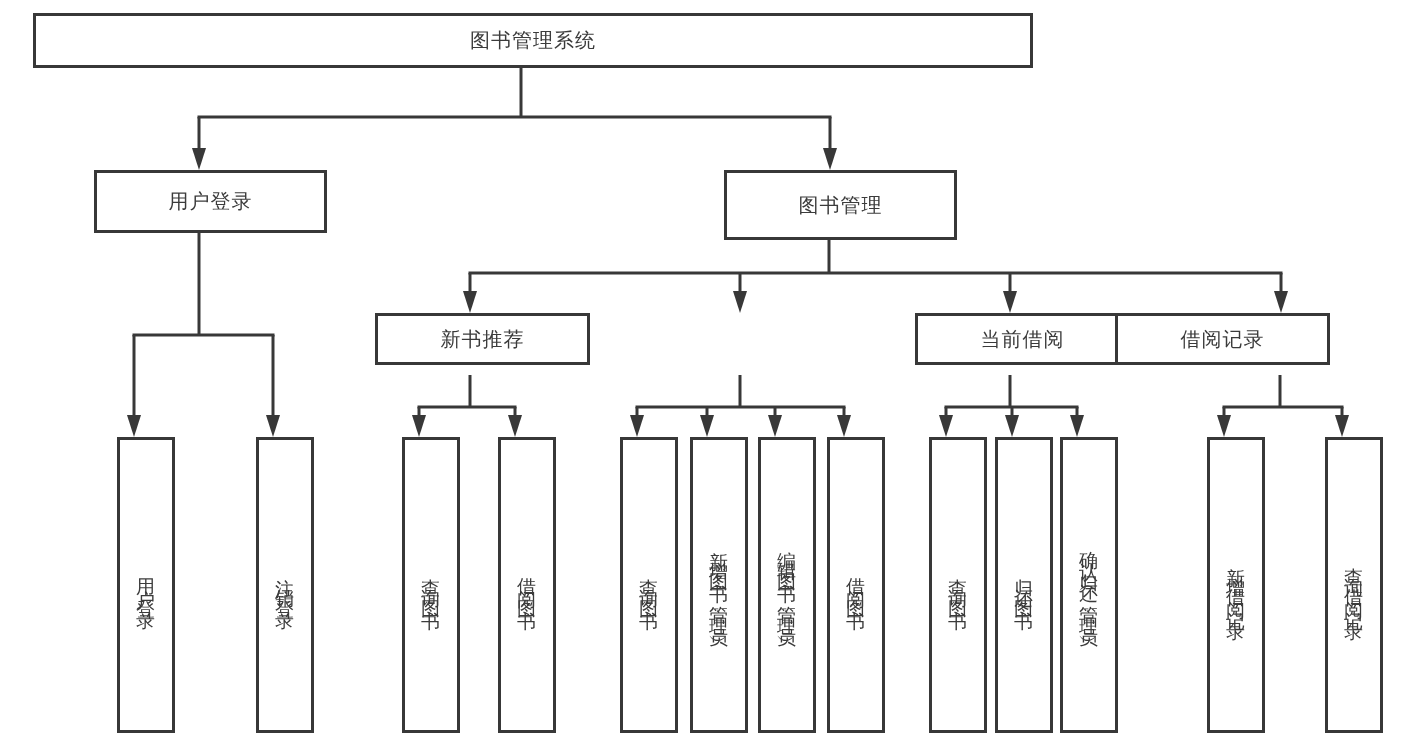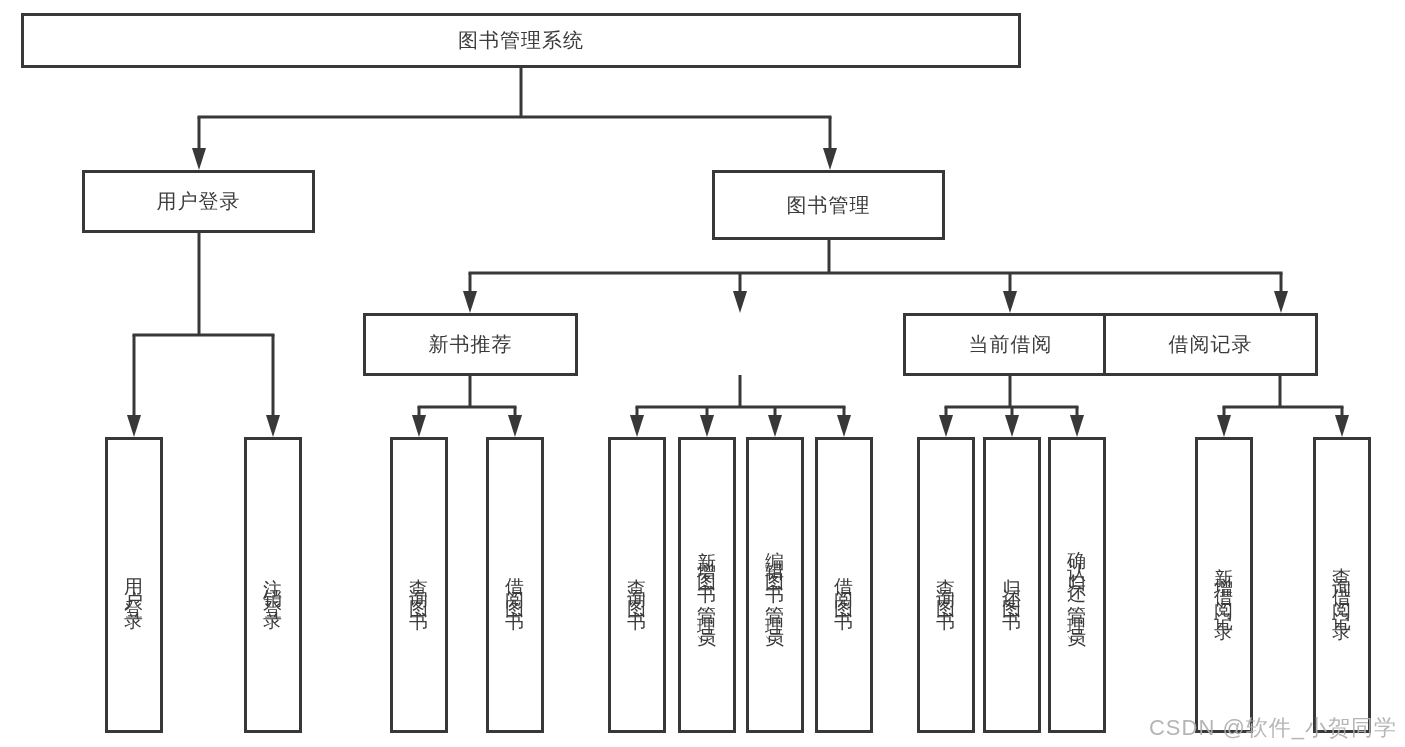--- a/index.html
+++ b/index.html
@@ -18,26 +18,27 @@
   }
   .box {
     position: absolute;
     background: #ffffff;
     border: 3px solid #383838;
     box-sizing: border-box;
     display: flex;
     align-items: center;
     justify-content: center;
     color: #3b3b3b;
+    margin-left: 12px;
   }
   .h-label { font-size: 20px; letter-spacing: 1px; white-space: nowrap; }
   .root-box   { left: 21px;  top: 13px;  width: 1000px; height: 55px; }
   .l2-login   { left: 82px;  top: 170px; width: 233px;  height: 63px; }
   .l2-mgmt    { left: 712px; top: 170px; width: 233px;  height: 70px; }
-  .l3 { top: 313px; width: 215px; height: 63px; }
+  .l3 { top: 313px; width: 215px; height: 52px; }
   .l3-a { left: 363px; }
   .l3-b { left: 633px; }
   .l3-c { left: 903px; text-align: center; }
   .l3-d { left: 1103px; }
   .leaf {
     top: 437px; width: 58px; height: 296px;
   }
   .v-label {
     writing-mode: vertical-rl;
     text-orientation: mixed;
@@ -194,15 +195,14 @@
   <div class="box leaf leaf-11">
     <span class="v-label">确认归还（管理员）</span>
   </div>
   <div class="box leaf leaf-12">
     <span class="v-label">新增借阅记录</span>
   </div>
   <div class="box leaf leaf-13">
     <span class="v-label">查询借阅记录</span>
   </div>
 
-  <div class="watermark">CSDN @软件_小贺同学</div>
 
 </div>
 
 </body></html>

